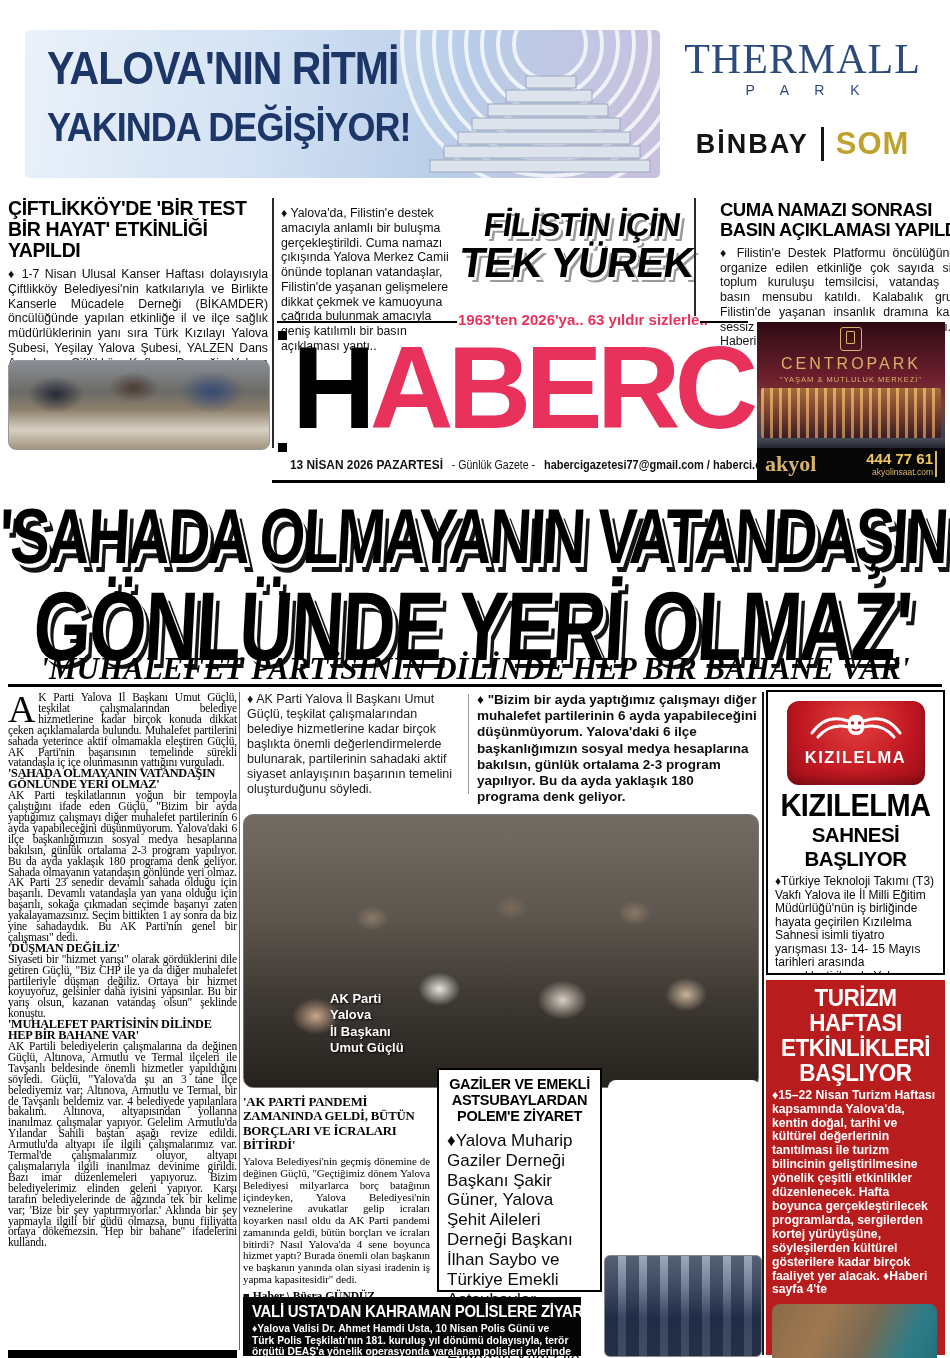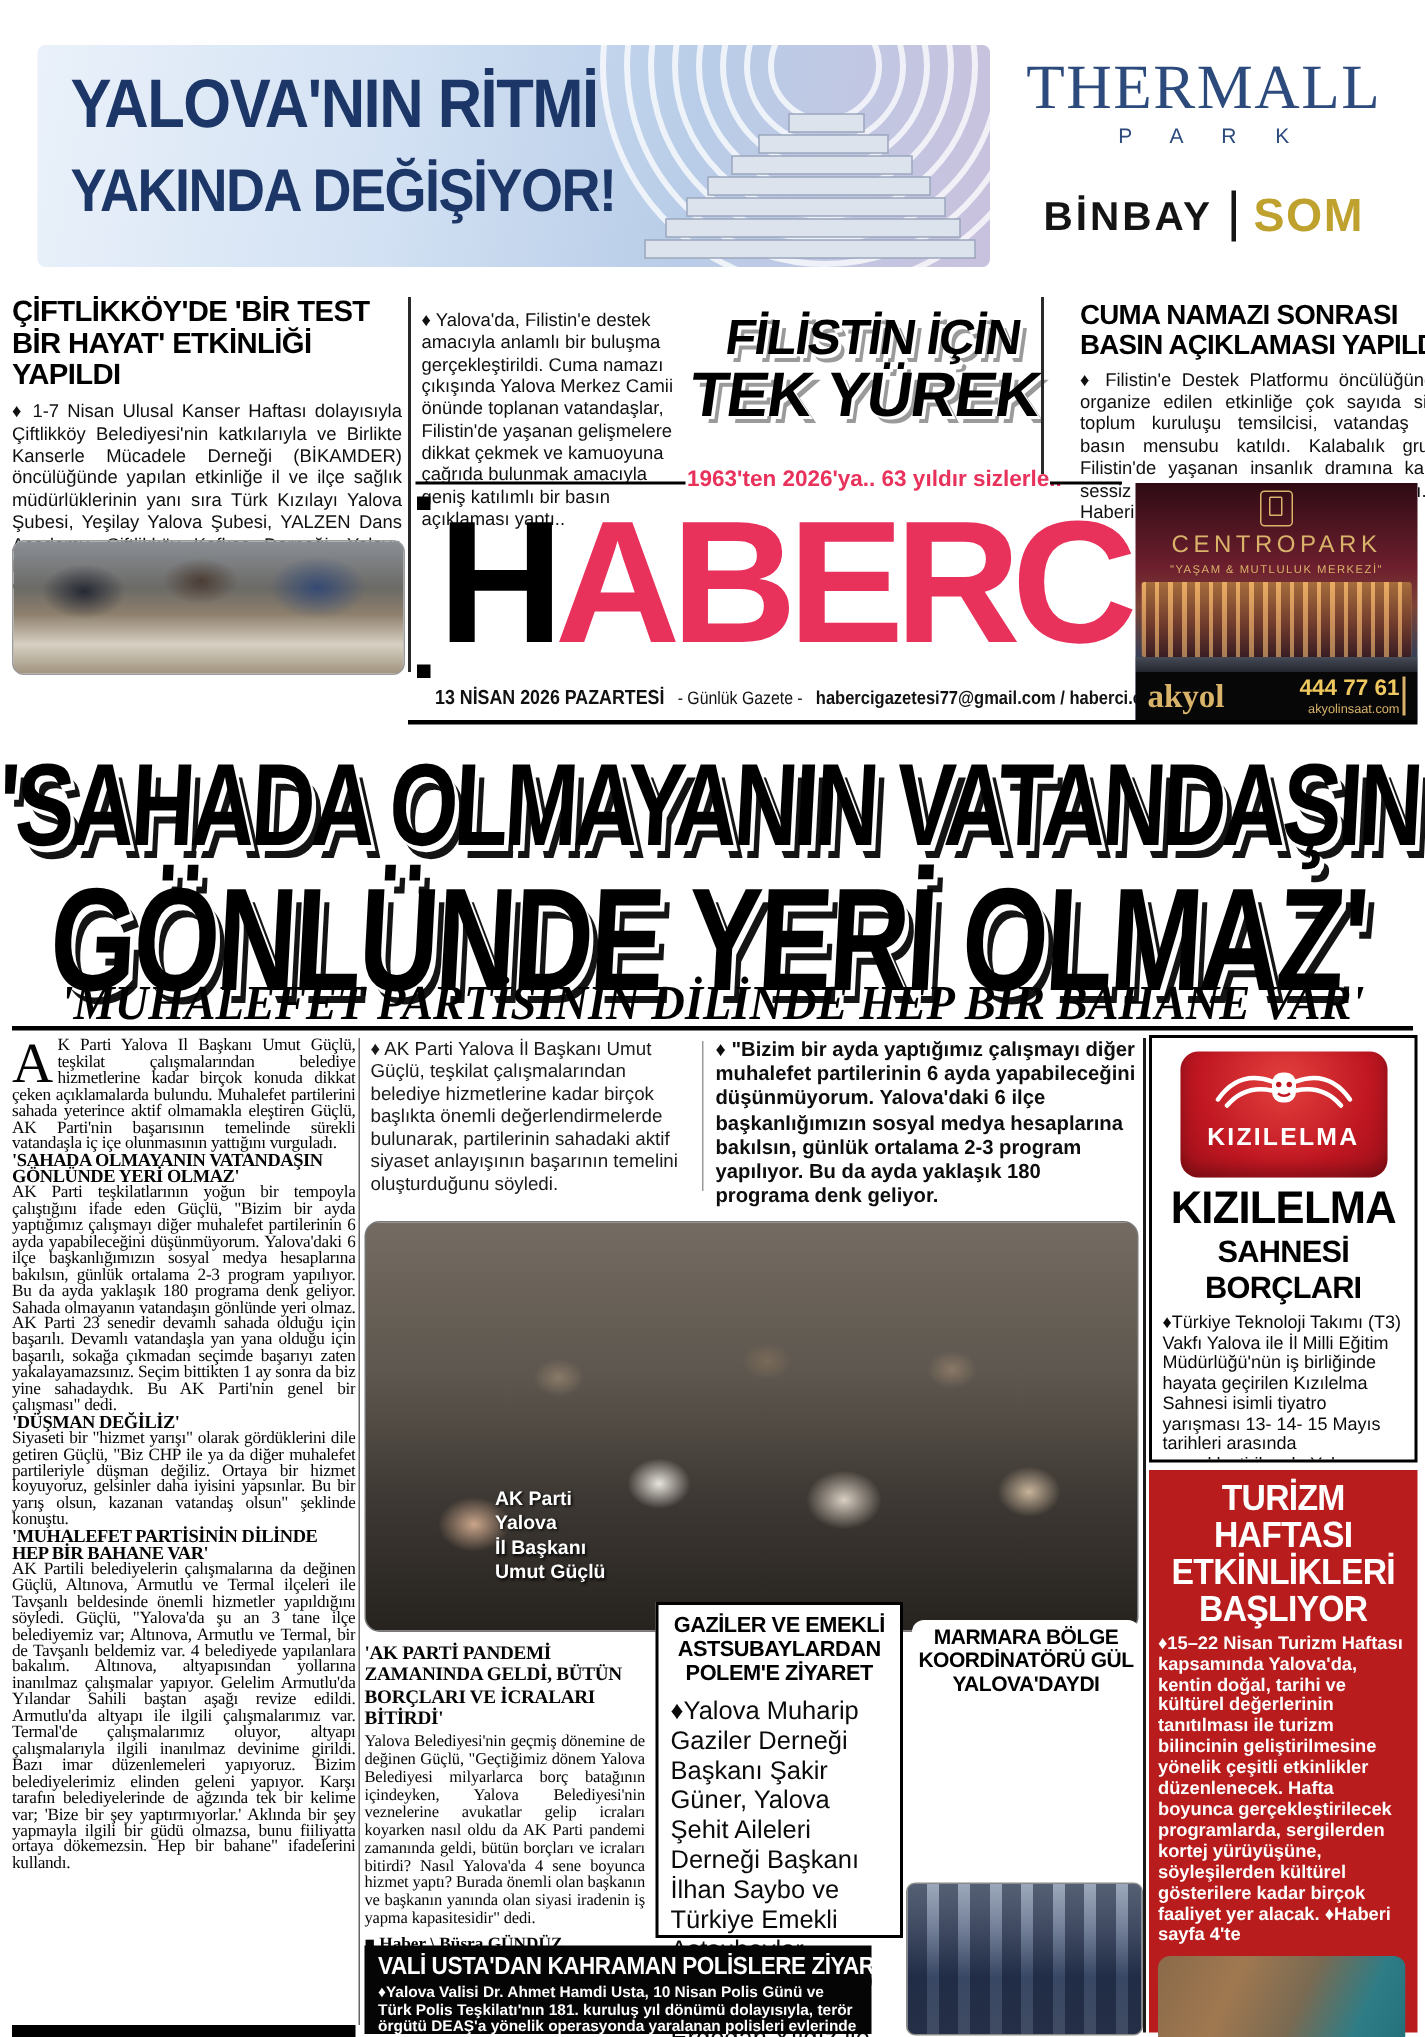--- a/index.html
+++ b/index.html
@@ -293,21 +293,20 @@
     <div class="by">■ Haber \ Büşra GÜNDÜZ</div>
   </div>
 
   <div class="abs" id="gaziler">
     <div class="ttl">GAZİLER VE EMEKLİ ASTSUBAYLARDAN POLEM'E ZİYARET</div>
     <div class="bd">♦Yalova Muharip Gaziler Derneği Başkanı Şakir Güner, Yalova Şehit Aileleri Derneği Başkanı İlhan Saybo ve Türkiye Emekli Astsubaylar Derneği (TEMAD) Yalova İl Başkanı Erdoğan Yıldız ile il yönetimi, Kamu Yararına Çalışan Türkiye Polis Emeklileri Derneği (POLEM) Yalova Şubesi'ni ziyaret etti.</div>
     <div class="more">♦Haberin ayrıntısı 4'te</div>
   </div>
 
   <div class="abs" id="marmara">
-    <div class="ttl">MARMARA BÖLGE KOORDİNATÖRÜ GÜL YALOVA'DAYDI</div>
   </div>
   <div class="abs" id="marmara-photo"></div>
 
   <div class="abs" id="vali">
     <div class="ttl">VALİ USTA'DAN KAHRAMAN POLİSLERE ZİYARET</div>
     <div class="bd">♦Yalova Valisi Dr. Ahmet Hamdi Usta, 10 Nisan Polis Günü ve Türk Polis Teşkilatı'nın 181. kuruluş yıl dönümü dolayısıyla, terör örgütü DEAŞ'a yönelik operasyonda yaralanan polisleri evlerinde ziyaret etti. ♦4 'te</div>
   </div>
 
   <div class="abs" id="vl-side"></div>
 
@@ -322,21 +321,21 @@
         </g>
         <rect x="40" y="8" width="16" height="20" rx="7" fill="#ffffff"></rect>
         <circle cx="44.5" cy="16" r="1.8" fill="#c01722"></circle>
           <circle cx="51.5" cy="16" r="1.8" fill="#c01722"></circle>
         <path d="M44 22 Q48 25 52 22" stroke="#c01722" stroke-width="1.6" fill="none"></path>
       </svg>
       <div class="nm">KIZILELMA</div>
       <div class="sb">SAHNESİ</div>
     </div>
     <div id="kz-t1">KIZILELMA</div>
-    <div id="kz-t2">SAHNESİ BORÇLARI</div>
+    <div id="kz-t2">SAHNESİ BAŞLIYOR</div>
     <div id="kz-body">♦Türkiye Teknoloji Takımı (T3) Vakfı Yalova ile İl Milli Eğitim Müdürlüğü'nün iş birliğinde hayata geçirilen Kızılelma Sahnesi isimli tiyatro yarışması 13- 14- 15 Mayıs tarihleri arasında gerçekleştirilecek. Yalova Halk Eğitim Merkezi'nde düzenlenecek olan yarışmada, lise öğrencileri kendi senaryoları ile birbiriyle yarışacak.</div>
 
   </div>
 
   <div class="abs" id="turizm">
     <div id="tz-title">TURİZM HAFTASI ETKİNLİKLERİ BAŞLIYOR</div>
     <div id="tz-body">♦15–22 Nisan Turizm Haftası kapsamında Yalova'da, kentin doğal, tarihi ve kültürel değerlerinin tanıtılması ile turizm bilincinin geliştirilmesine yönelik çeşitli etkinlikler düzenlenecek. Hafta boyunca gerçekleştirilecek programlarda, sergilerden kortej yürüyüşüne, söyleşilerden kültürel gösterilere kadar birçok faaliyet yer alacak. ♦Haberi sayfa 4'te</div>
     <div id="tz-photo"></div>
   </div>
 

